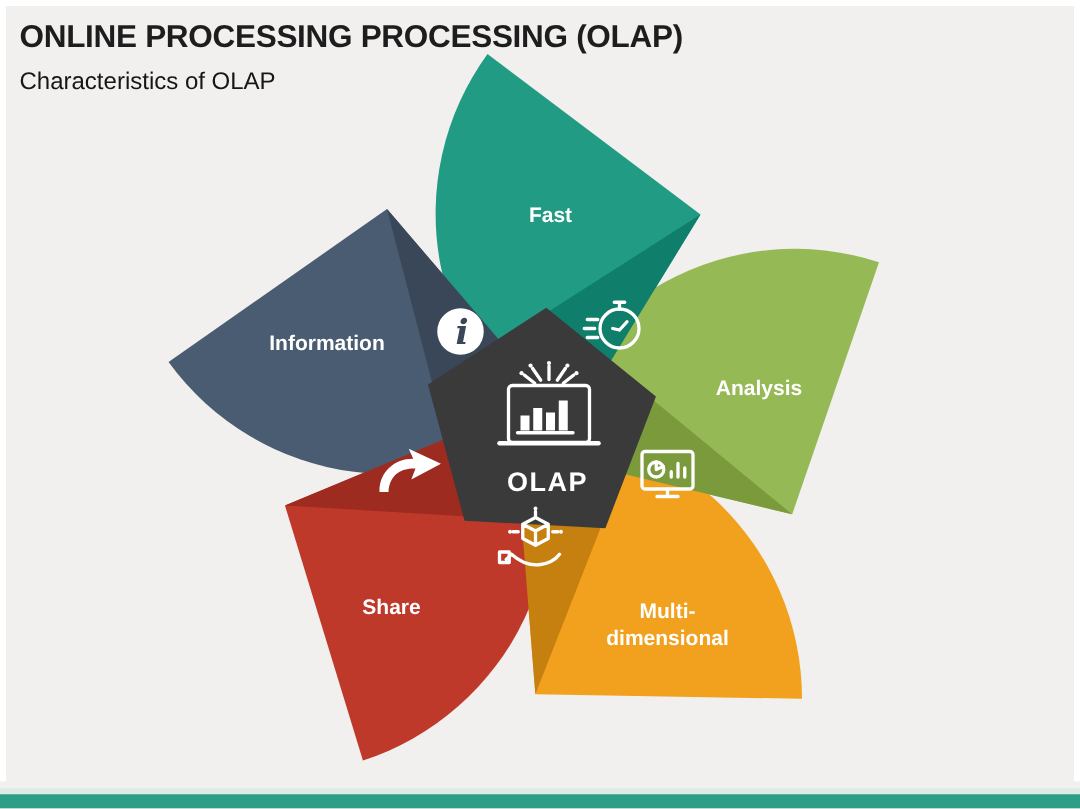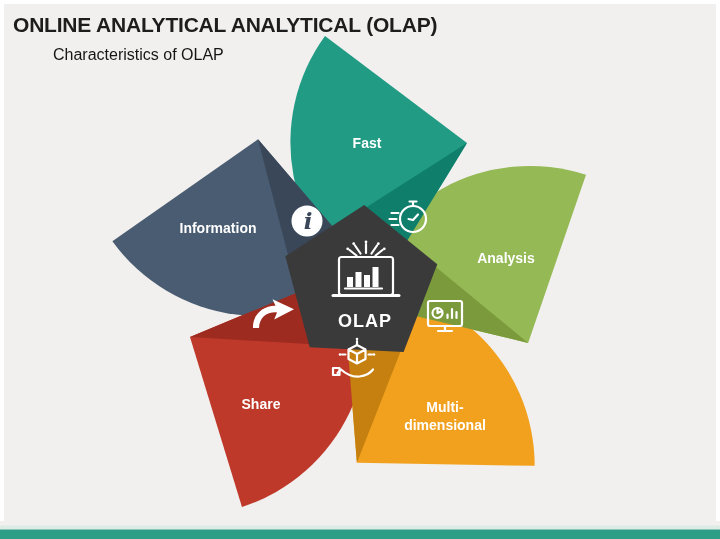--- a/index.html
+++ b/index.html
@@ -3,34 +3,34 @@
 <meta charset="utf-8">
 <style>
   html,body{margin:0;padding:0;width:720px;height:539px;overflow:hidden;}
   body{position:relative;background:#f1f0ee;font-family:"Liberation Sans",sans-serif;}
   .title{
     position:absolute;left:13px;top:13px;z-index:20;
     font-weight:700;font-size:21px;letter-spacing:-0.2px;color:#1d1d1d;white-space:nowrap;
   }
   .subtitle{
     position:absolute;left:13px;top:46px;z-index:20;
-    font-weight:400;font-size:16px;color:#161616;white-space:nowrap;margin-left:40px;
+    font-weight:400;font-size:16px;color:#161616;white-space:nowrap;
   }
   svg.diagram{position:absolute;left:0;top:0;z-index:5;}
   .frame{position:absolute;left:0;top:0;width:712px;height:517px;
          border:4px solid #ffffff;border-bottom:0;z-index:30;pointer-events:none;}
   .petal-label{font:700 14px "Liberation Sans",sans-serif;text-anchor:middle;}
   .center-label{font:700 18px "Liberation Sans",sans-serif;text-anchor:middle;letter-spacing:1px;}
   .ic{stroke:#ffffff;fill:none;stroke-width:2.2;stroke-linecap:round;stroke-linejoin:round;}
   .info-glyph{font:italic 700 23px "DejaVu Serif",serif;text-anchor:middle;}
 </style>
 </head>
 <body>
 
-<div class="title">ONLINE ANALYTICAL ANALYTICAL (OLAP)</div>
+<div class="title">ONLINE PROCESSING PROCESSING (OLAP)</div>
 <div class="subtitle">Characteristics of OLAP</div>
 
 <svg class="diagram" width="720" height="539" viewBox="0 0 720 539">
 
   <defs>
     <path id="petal" d="M 14 10 L 107 -142 L -35 -249 A 181 181 0 0 0 14 10 Z"></path>
     <path id="facet" d="M 107 -142 L -12 -66 L 14 10 Z"></path>
   </defs>
 
   <g transform="translate(360,285)">

